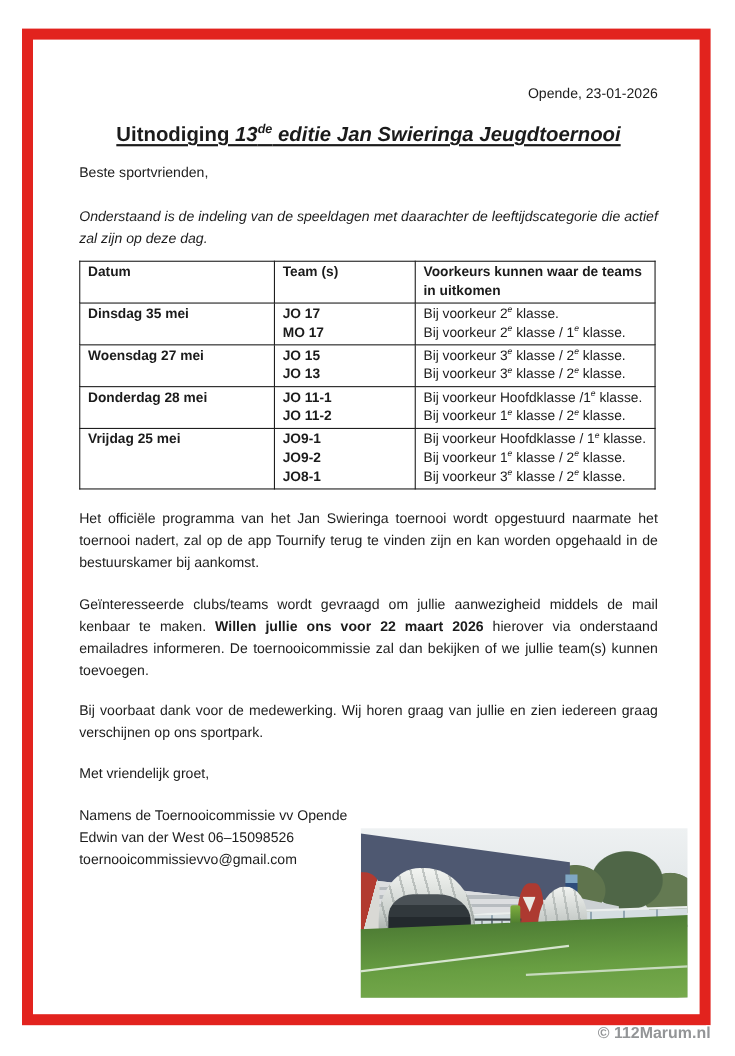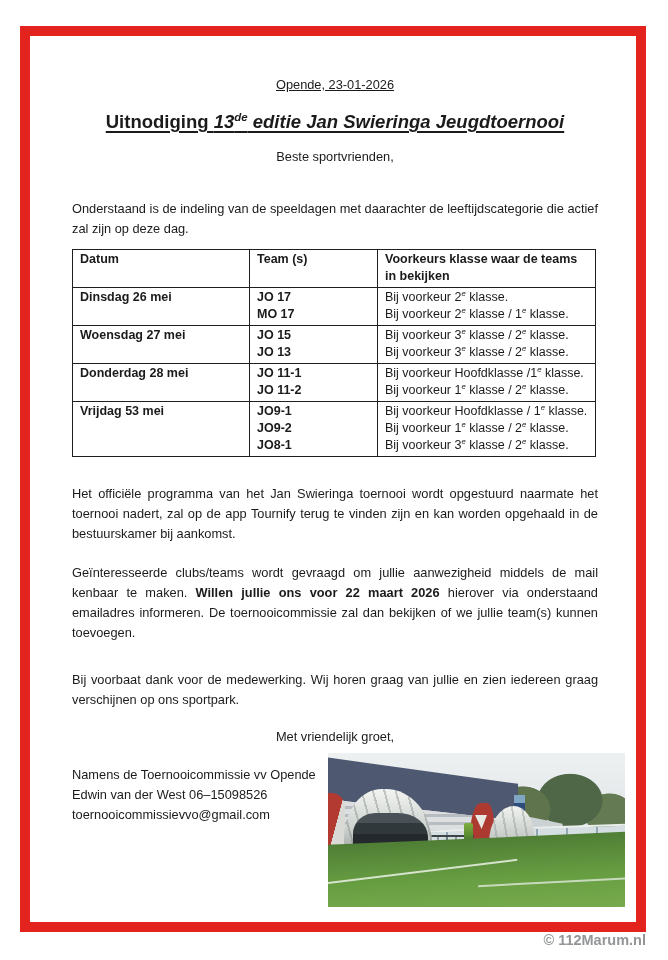--- a/index.html
+++ b/index.html
@@ -6,28 +6,28 @@
   .page {
     position: relative; width: 668px; height: 960px; background: #ffffff;
     font-family: "Liberation Sans", "DejaVu Sans", sans-serif;
     color: #1b1b1b; overflow: hidden;
   }
   .frame {
     position: absolute; left: 20px; top: 26px; width: 626px; height: 906px;
     border: 10px solid #e2231e; box-sizing: border-box;
   }
   .content { position: absolute; left: 72px; top: 75px; width: 526px; font-size: 12.8px; line-height: 20px; }
-  .date-line { text-align: center; text-decoration: underline; }
+  .date-line { text-align: right; }
   .title { margin: 14px 0 0; font-size: 18.5px; line-height: 26px; font-weight: bold; text-align: center; }
   .title-inner { text-decoration: underline; text-decoration-thickness: 2px; text-underline-offset: 3px; }
   .t-italic { font-style: italic; }
   .para { margin: 19px 0 0; text-align: justify; }
-  .plain { text-align: center; }
-  .mt10 { } .mt11 { margin-top: 27px; } .mt12 { margin-top: 12px; }
-  .mt13 { margin-top: 13px; } .mt15 { margin-top: 15px; } .mt16 { margin-top: 32px; }
+  .plain { text-align: left; }
+  .mt10 { } .mt11 { margin-top: 16px; } .mt12 { margin-top: 12px; }
+  .mt13 { margin-top: 13px; } .mt15 { margin-top: 15px; } .mt16 { margin-top: 20px; font-style: italic; }
   .mt17 { margin-top: 17px; } .mt18 { margin-top: 18px; }
   .b { font-weight: bold; }
   .emph { font-weight: bold; font-style: italic; text-decoration: underline; }
   sup { font-size: 0.62em; vertical-align: super; line-height: 0; font-style: italic; }
 
   table.schedule {
     border-collapse: collapse; table-layout: fixed; width: 523px;
     margin-top: 10px; font-size: 12.5px; line-height: 17px;
   }
   table.schedule th, table.schedule td {
@@ -128,41 +128,41 @@
     <table class="schedule">
       <colgroup>
           <col style="width:177px">
           <col style="width:128px">
           <col style="width:218px">
         </colgroup>
       <thead>
           <tr id="thead-row">
             <th class="c0">Datum</th>
             <th class="c1">Team (s)</th>
-            <th class="c2">Voorkeurs klasse waar de teams in bekijken</th>
+            <th class="c2">Voorkeurs kunnen waar de teams in uitkomen</th>
           </tr>
         </thead>
       <tbody id="tbody">
           <tr>
-            <td class="c0">Dinsdag 26 mei</td>
+            <td class="c0">Dinsdag 35 mei</td>
             <td class="c1">JO 17<br>MO 17</td>
             <td class="c2">Bij voorkeur 2<sup>e</sup> klasse.<br>Bij voorkeur 2<sup>e</sup> klasse / 1<sup>e</sup> klasse.</td>
           </tr>
           <tr>
             <td class="c0">Woensdag 27 mei</td>
             <td class="c1">JO 15<br>JO 13</td>
             <td class="c2">Bij voorkeur 3<sup>e</sup> klasse / 2<sup>e</sup> klasse.<br>Bij voorkeur 3<sup>e</sup> klasse / 2<sup>e</sup> klasse.</td>
           </tr>
           <tr>
             <td class="c0">Donderdag 28 mei</td>
             <td class="c1">JO 11-1<br>JO 11-2</td>
             <td class="c2">Bij voorkeur Hoofdklasse /1<sup>e</sup> klasse.<br>Bij voorkeur 1<sup>e</sup> klasse / 2<sup>e</sup> klasse.</td>
           </tr>
           <tr>
-            <td class="c0">Vrijdag 53 mei</td>
+            <td class="c0">Vrijdag 25 mei</td>
             <td class="c1">JO9-1<br>JO9-2<br>JO8-1</td>
             <td class="c2">Bij voorkeur Hoofdklasse / 1<sup>e</sup> klasse.<br>Bij voorkeur 1<sup>e</sup> klasse / 2<sup>e</sup> klasse.<br>Bij voorkeur 3<sup>e</sup> klasse / 2<sup>e</sup> klasse.</td>
           </tr>
         </tbody>
     </table>
 
 
     <p class="para mt11">Het officiële programma van het Jan Swieringa toernooi wordt opgestuurd naarmate het toernooi nadert, zal op de app Tournify terug te vinden zijn en kan worden opgehaald in de bestuurskamer bij aankomst.</p>
 
     <p class="para mt10"><span>Geïnteresseerde clubs/teams wordt gevraagd om jullie aanwezigheid middels de mail kenbaar te maken. </span><span class="b">Willen jullie ons voor 22 maart 2026</span><span> hierover via onderstaand emailadres informeren. De toernooicommissie zal dan bekijken of we jullie team(s) kunnen toevoegen.</span></p>

